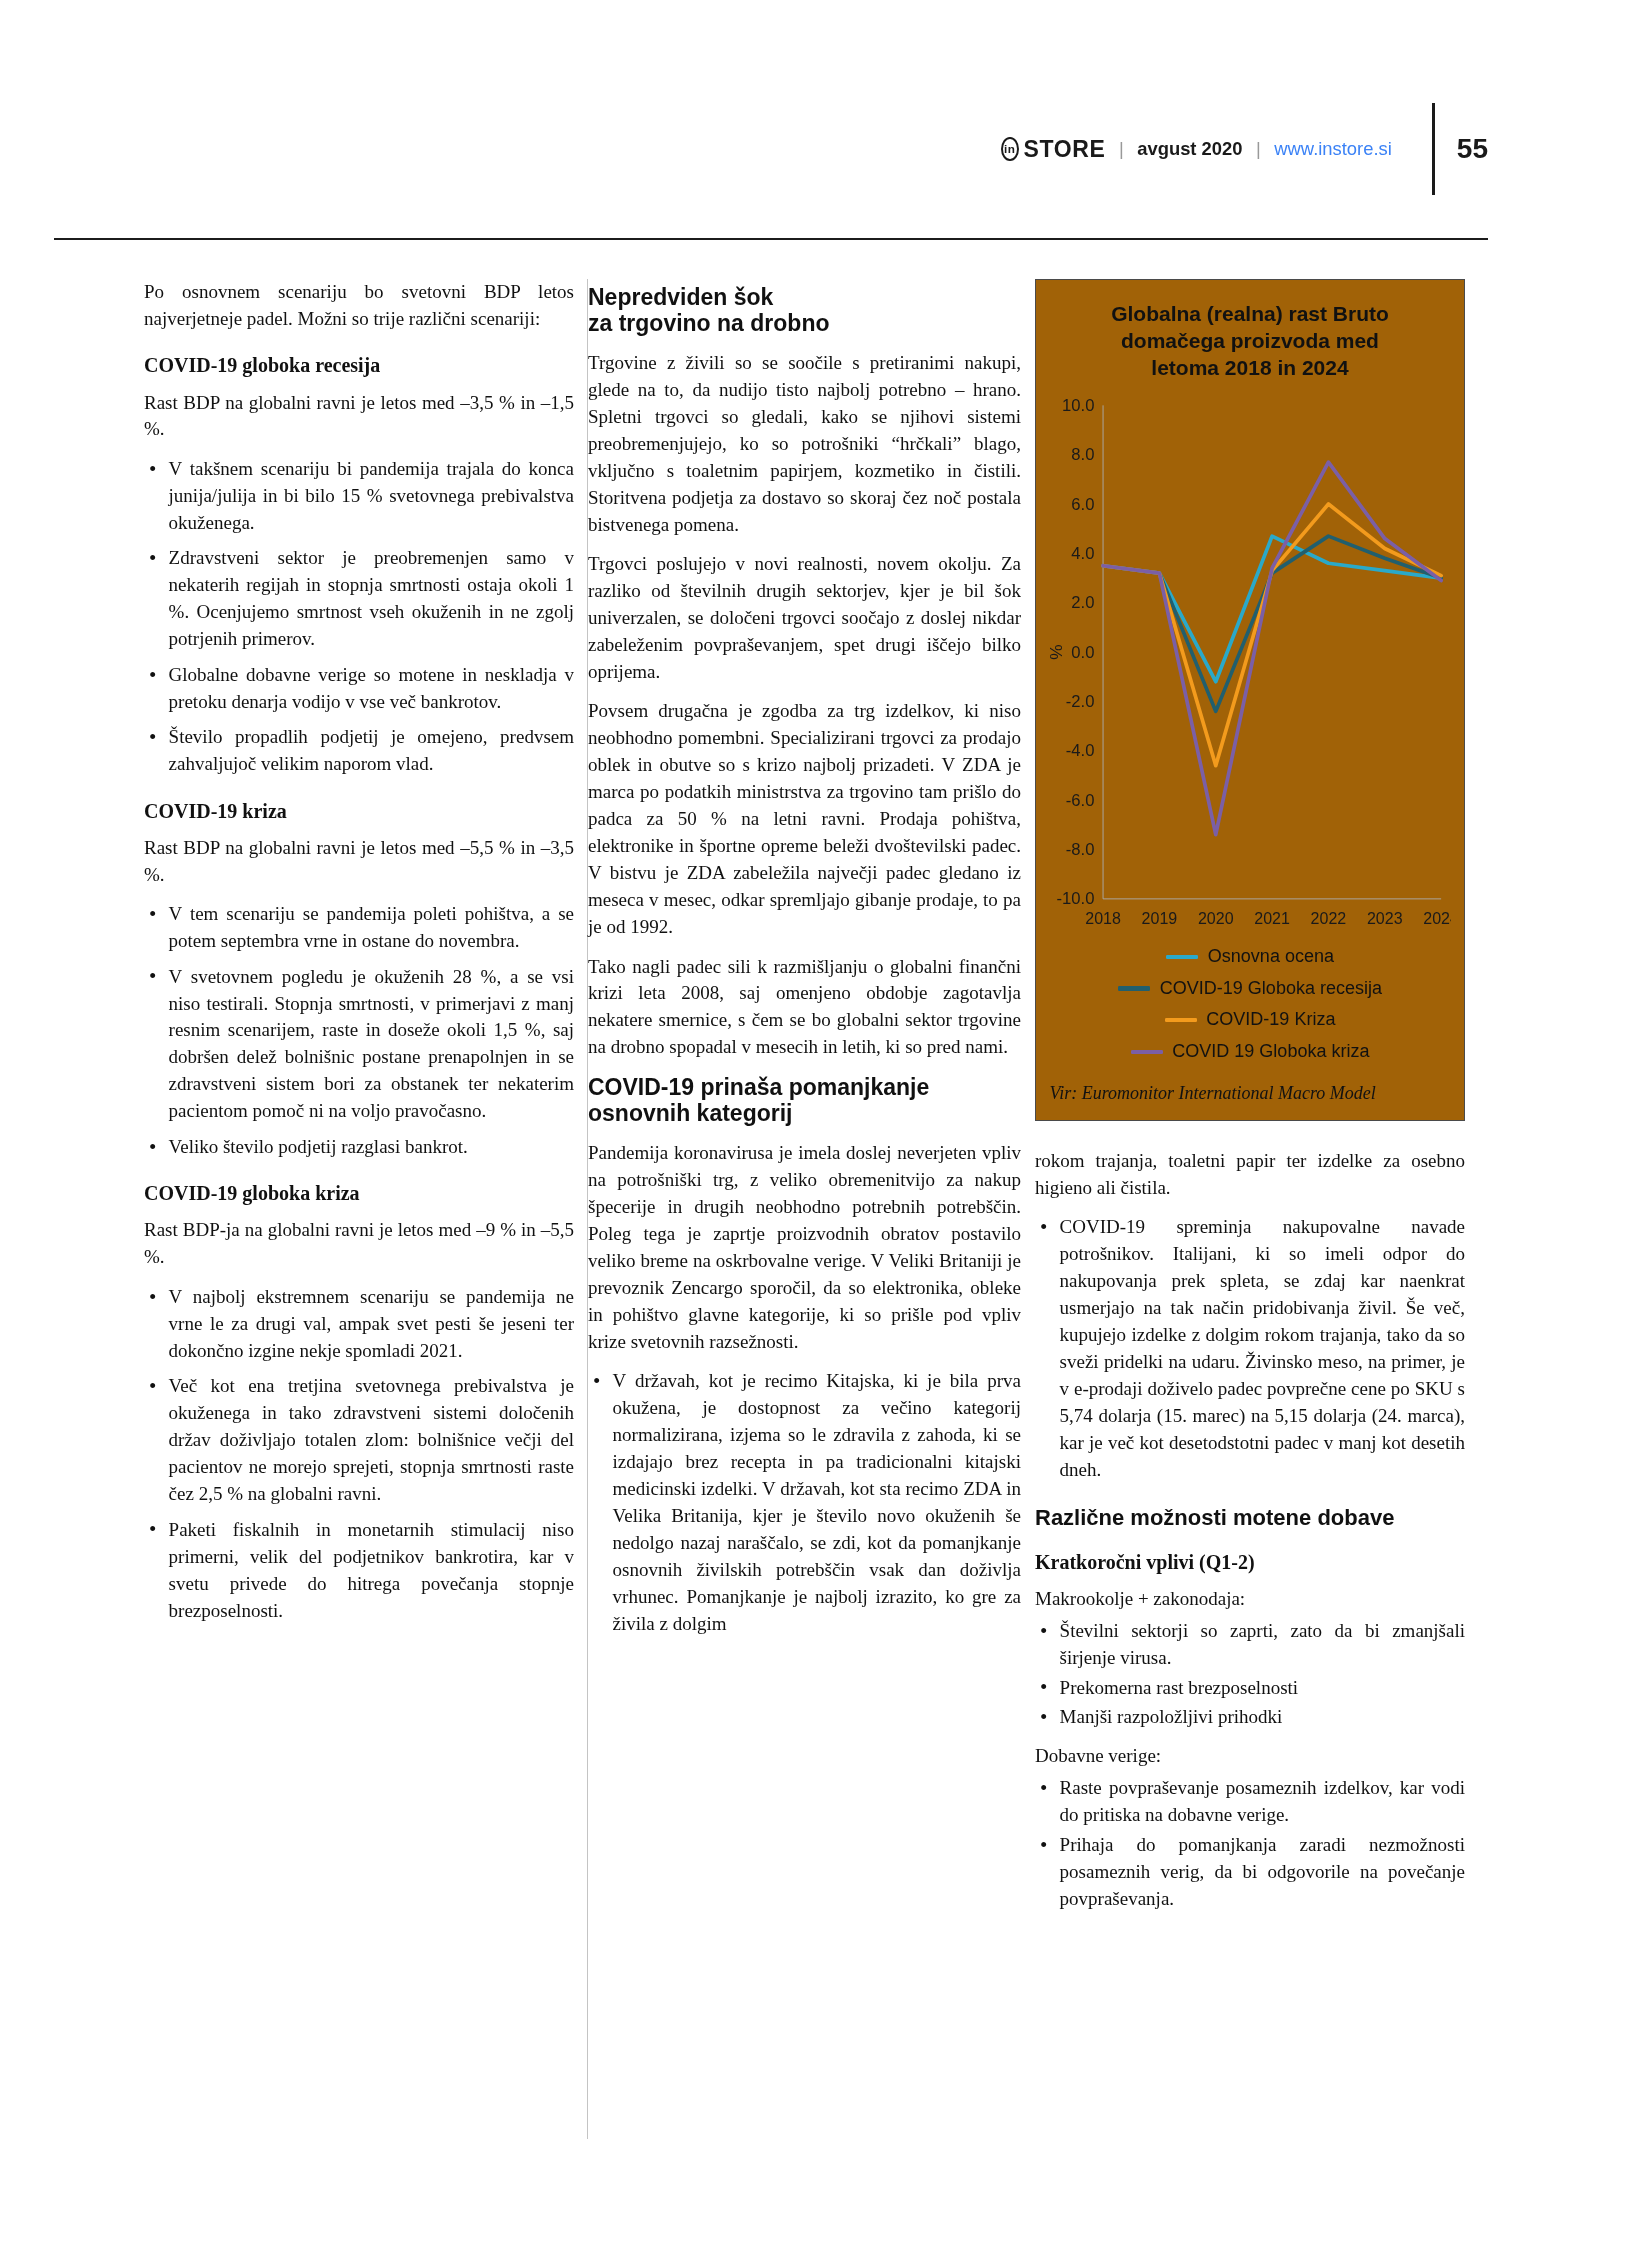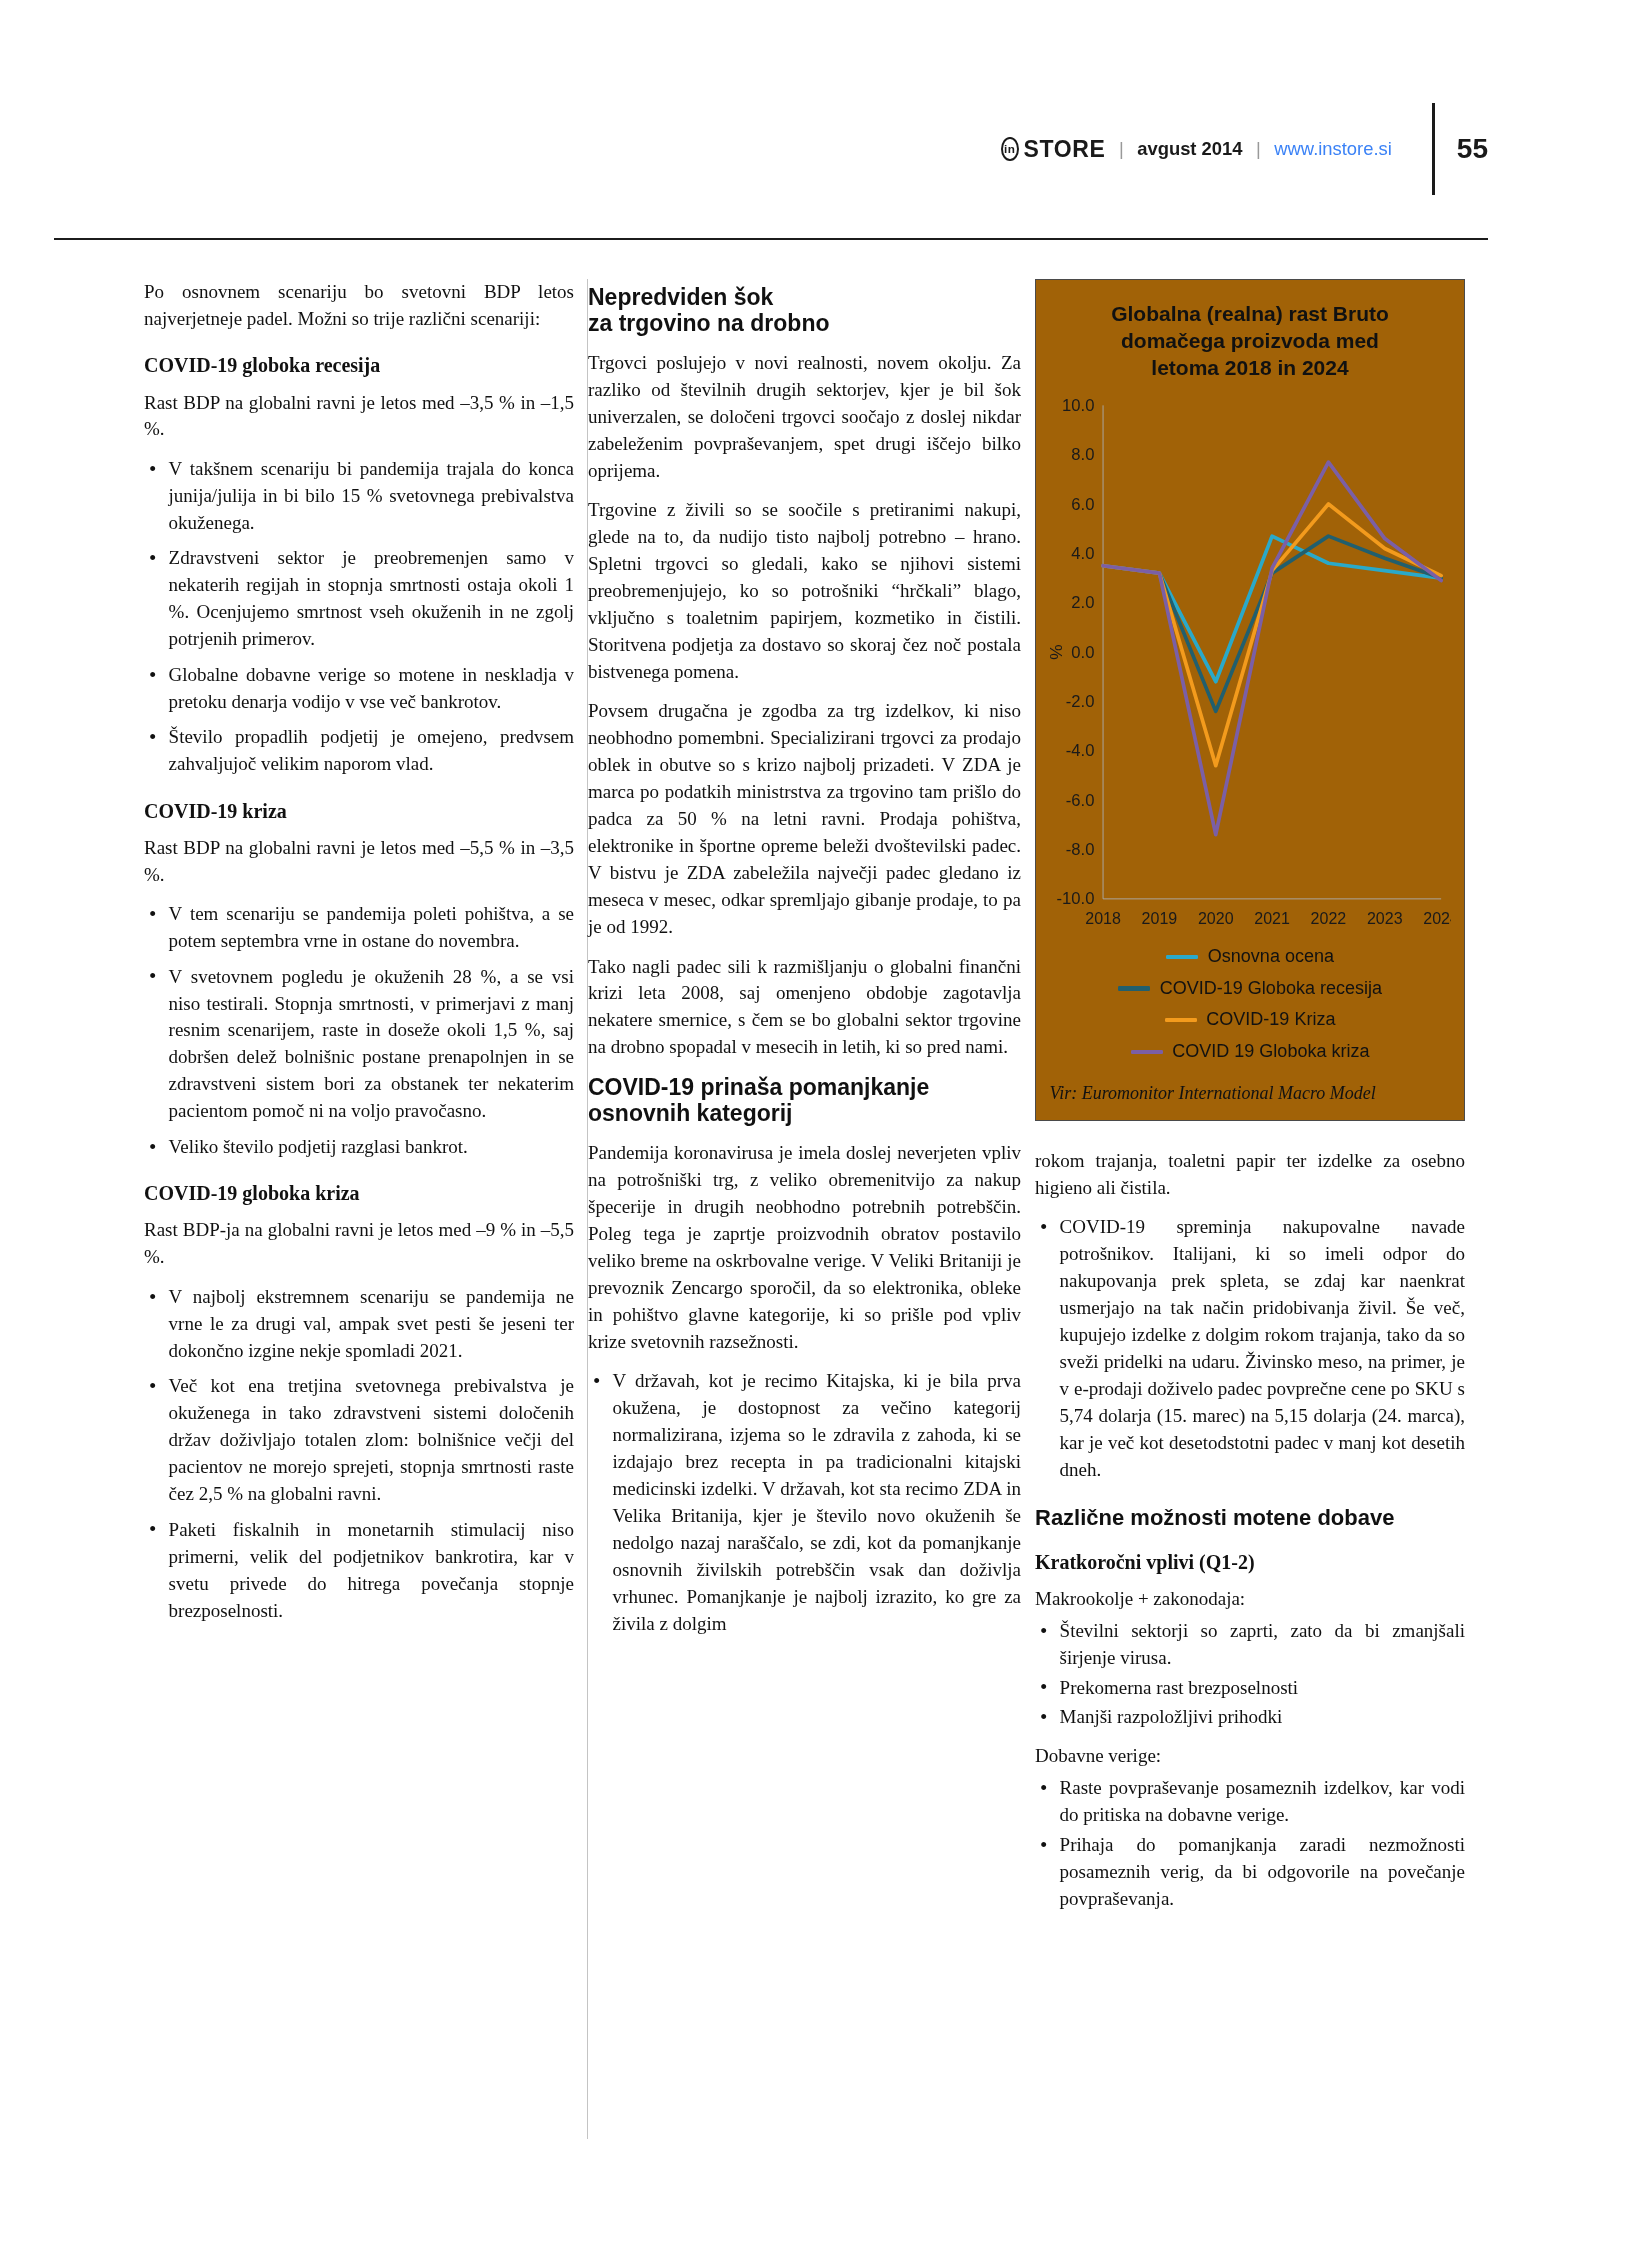--- a/index.html
+++ b/index.html
@@ -79,21 +79,21 @@
 <body>
 
 <div class="page">
 
   <div class="header">
     <span class="brand">
       <span class="logo-circle">in</span>
       <span>STORE</span>
     </span>
     <span class="hdr-sep">|</span>
-    <span class="hdr-issue">avgust 2014</span>
+    <span class="hdr-issue">avgust 2020</span>
     <span class="hdr-sep">|</span>
     <span class="hdr-site">www.instore.si</span>
     <span class="pagenum-wrap">
       <span class="pagenum-bar"></span>
       <span class="pagenum">55</span>
     </span>
   </div>
 
   <div class="rule"></div>
   <div class="col-divider"></div>
@@ -127,22 +127,22 @@
         <li>Več kot ena tretjina svetovnega prebivalstva je okuženega in tako zdravstveni sistemi določenih držav doživljajo totalen zlom: bolnišnice večji del pacientov ne morejo sprejeti, stopnja smrtnosti raste čez 2,5 % na globalni ravni.</li>
         <li>Paketi fiskalnih in monetarnih stimulacij niso primerni, velik del podjetnikov bankrotira, kar v svetu privede do hitrega povečanja stopnje brezposelnosti.</li>
       </ul>
     </section>
 
     <section class="col">
       <h2 class="h-sans">
         <span class="h-line">Nepredviden šok</span>
         <span class="h-line">za trgovino na drobno</span>
       </h2>
+      <p class="body">Trgovine z živili so se soočile s pretiranimi nakupi, glede na to, da nudijo tisto najbolj potrebno – hrano. Spletni trgovci so gledali, kako se njihovi sistemi preobremenjujejo, ko so potrošniki “hrčkali” blago, vključno s toaletnim papirjem, kozmetiko in čistili. Storitvena podjetja za dostavo so skoraj čez noč postala bistvenega pomena.</p>
       <p class="body">Trgovci poslujejo v novi realnosti, novem okolju. Za razliko od številnih drugih sektorjev, kjer je bil šok univerzalen, se določeni trgovci soočajo z doslej nikdar zabeleženim povpraševanjem, spet drugi iščejo bilko oprijema.</p>
-      <p class="body">Trgovine z živili so se soočile s pretiranimi nakupi, glede na to, da nudijo tisto najbolj potrebno – hrano. Spletni trgovci so gledali, kako se njihovi sistemi preobremenjujejo, ko so potrošniki “hrčkali” blago, vključno s toaletnim papirjem, kozmetiko in čistili. Storitvena podjetja za dostavo so skoraj čez noč postala bistvenega pomena.</p>
       <p class="body">Povsem drugačna je zgodba za trg izdelkov, ki niso neobhodno pomembni. Specializirani trgovci za prodajo oblek in obutve so s krizo najbolj prizadeti. V ZDA je marca po podatkih ministrstva za trgovino tam prišlo do padca za 50 % na letni ravni. Prodaja pohištva, elektronike in športne opreme beleži dvoštevilski padec. V bistvu je ZDA zabeležila največji padec gledano iz meseca v mesec, odkar spremljajo gibanje prodaje, to pa je od 1992.</p>
       <p class="body">Tako nagli padec sili k razmišljanju o globalni finančni krizi leta 2008, saj omenjeno obdobje zagotavlja nekatere smernice, s čem se bo globalni sektor trgovine na drobno spopadal v mesecih in letih, ki so pred nami.</p>
 
       <h2 class="h-sans">
         <span class="h-line">COVID-19 prinaša pomanjkanje</span>
         <span class="h-line">osnovnih kategorij</span>
       </h2>
       <p class="body">Pandemija koronavirusa je imela doslej neverjeten vpliv na potrošniški trg, z veliko obremenitvijo za nakup špecerije in drugih neobhodno potrebnih potrebščin. Poleg tega je zaprtje proizvodnih obratov postavilo veliko breme na oskrbovalne verige. V Veliki Britaniji je prevoznik Zencargo sporočil, da so elektronika, obleke in pohištvo glavne kategorije, ki so prišle pod vpliv krize svetovnih razsežnosti.</p>
       <ul class="bullets">
         <li>V državah, kot je recimo Kitajska, ki je bila prva okužena, je dostopnost za večino kategorij normalizirana, izjema so le zdravila z zahoda, ki se izdajajo brez recepta in pa tradicionalni kitajski medicinski izdelki. V državah, kot sta recimo ZDA in Velika Britanija, kjer je število novo okuženih še nedolgo nazaj naraščalo, se zdi, kot da pomanjkanje osnovnih živilskih potrebščin vsak dan doživlja vrhunec. Pomanjkanje je najbolj izrazito, ko gre za živila z dolgim</li>

